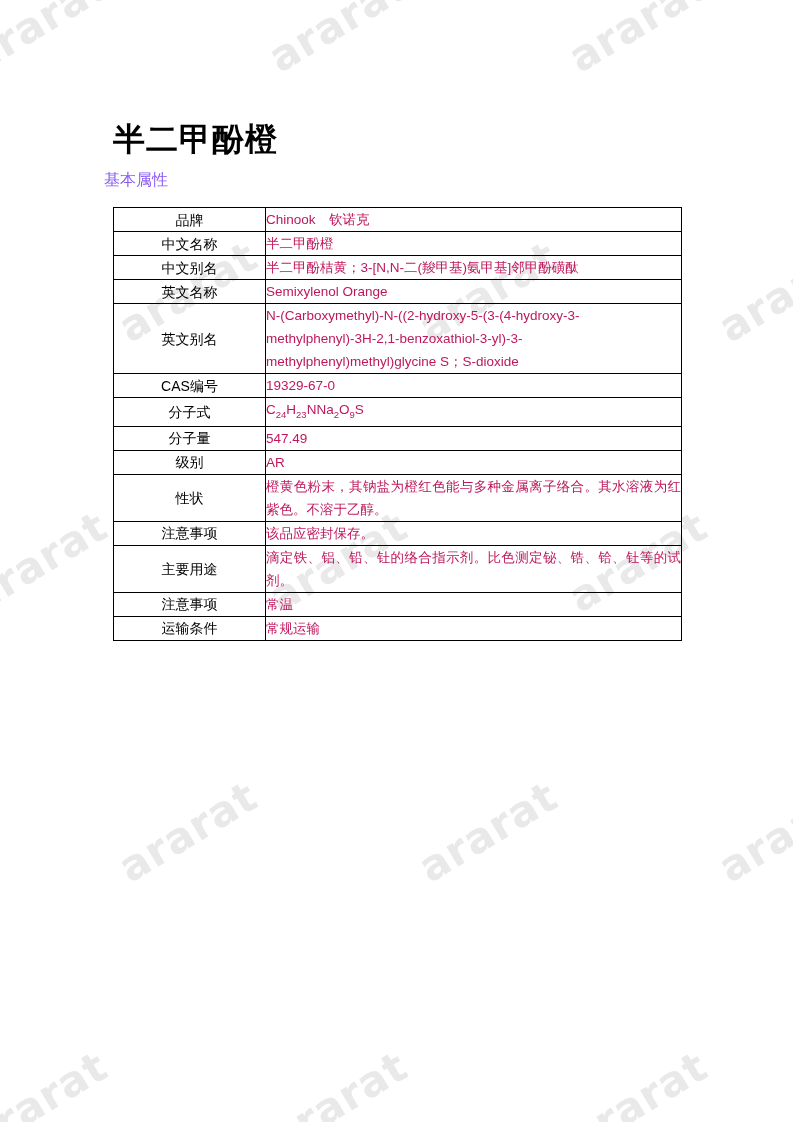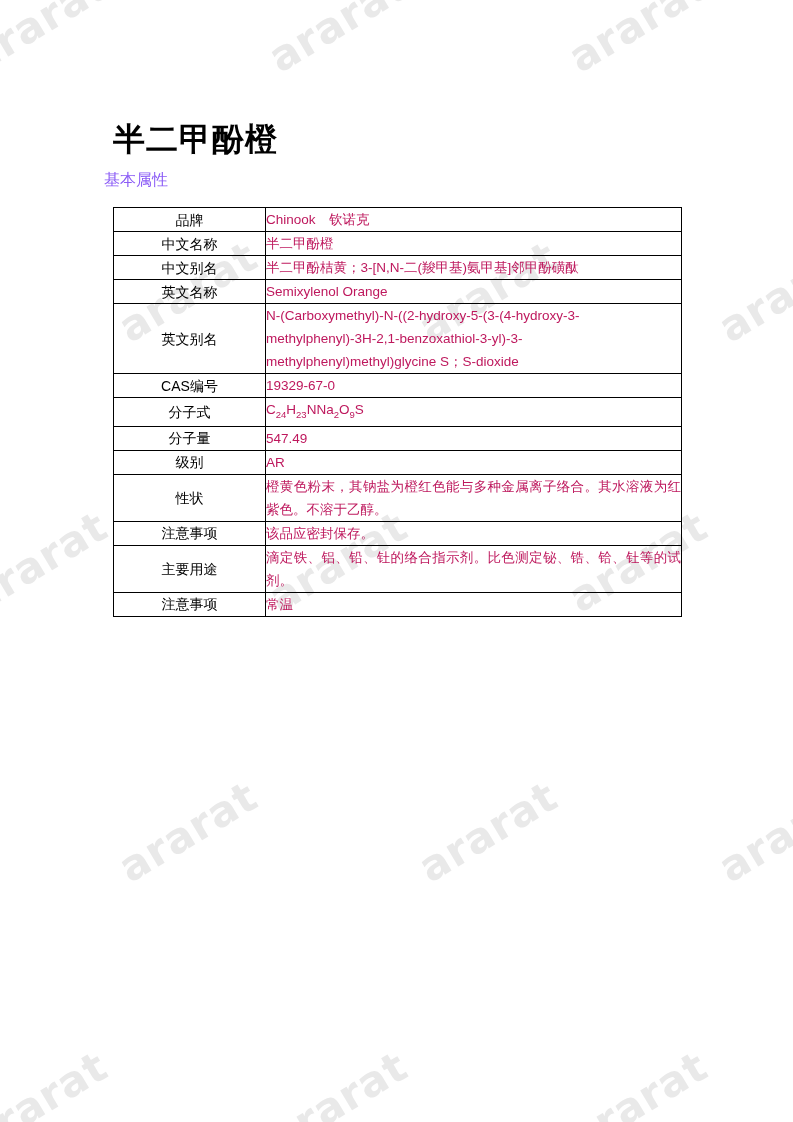--- a/index.html
+++ b/index.html
@@ -184,16 +184,20 @@
           <td class="cell-value">该品应密封保存。</td>
         </tr>
         <tr>
           <td class="cell-label">主要用途</td>
           <td class="cell-value justify">滴定铁、铝、铅、钍的络合指示剂。比色测定铋、锆、铪、钍等的试剂。</td>
         </tr>
         <tr>
           <td class="cell-label">注意事项</td>
           <td class="cell-value">常温</td>
         </tr>
+        <tr>
+          <td class="cell-label">运输条件</td>
+          <td class="cell-value">常规运输</td>
+        </tr>
       </tbody>
   </table>
 
 </div>
 
 </body></html>

